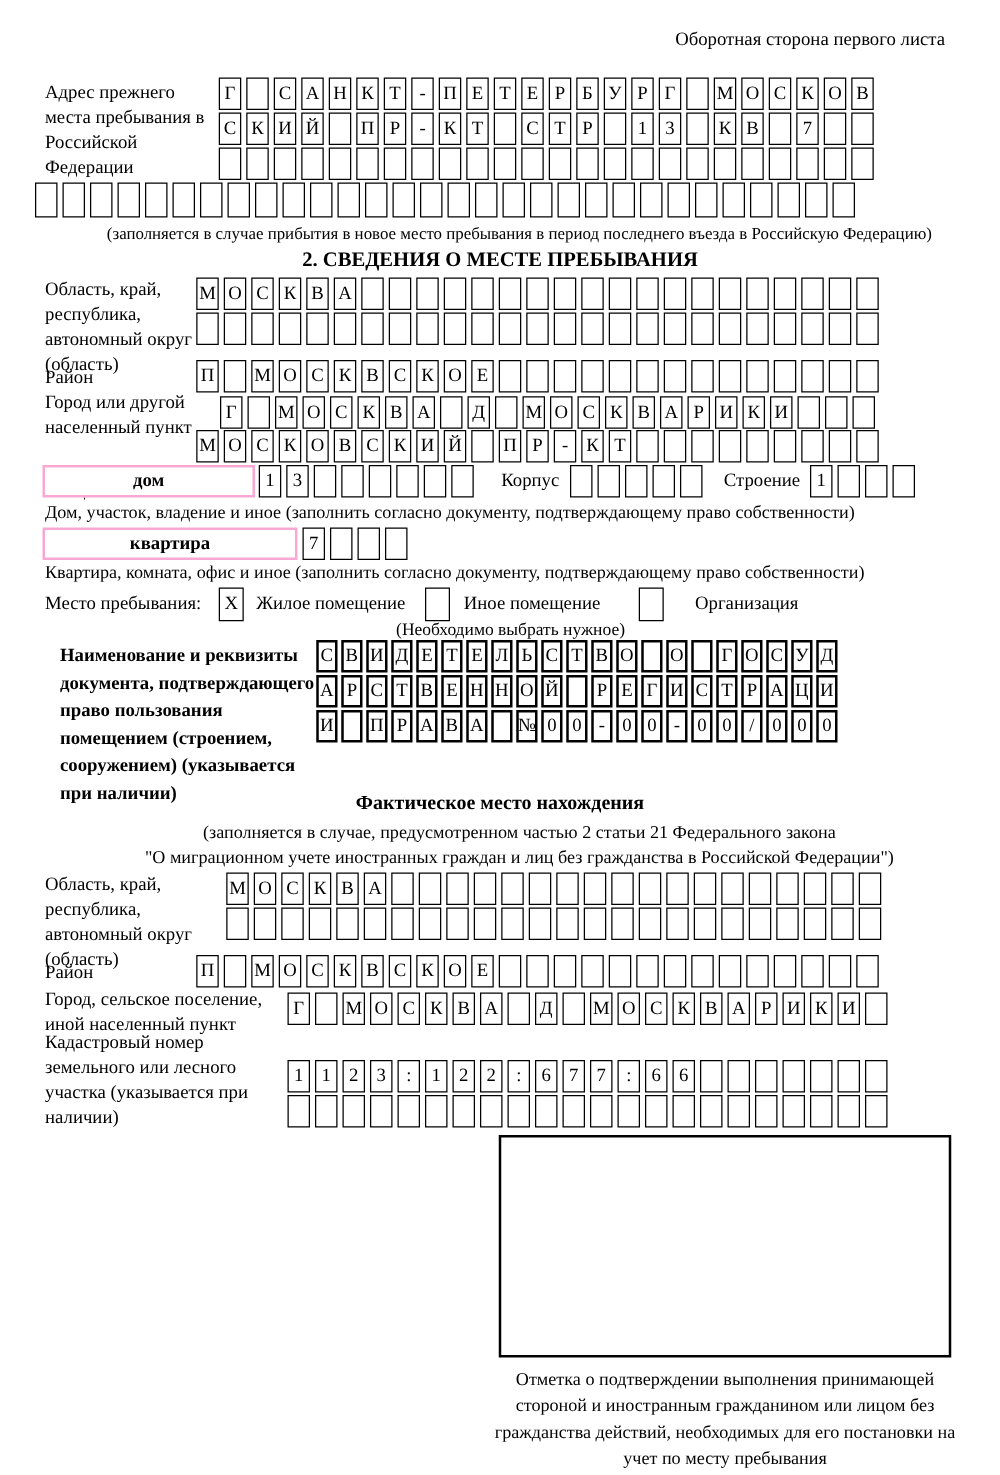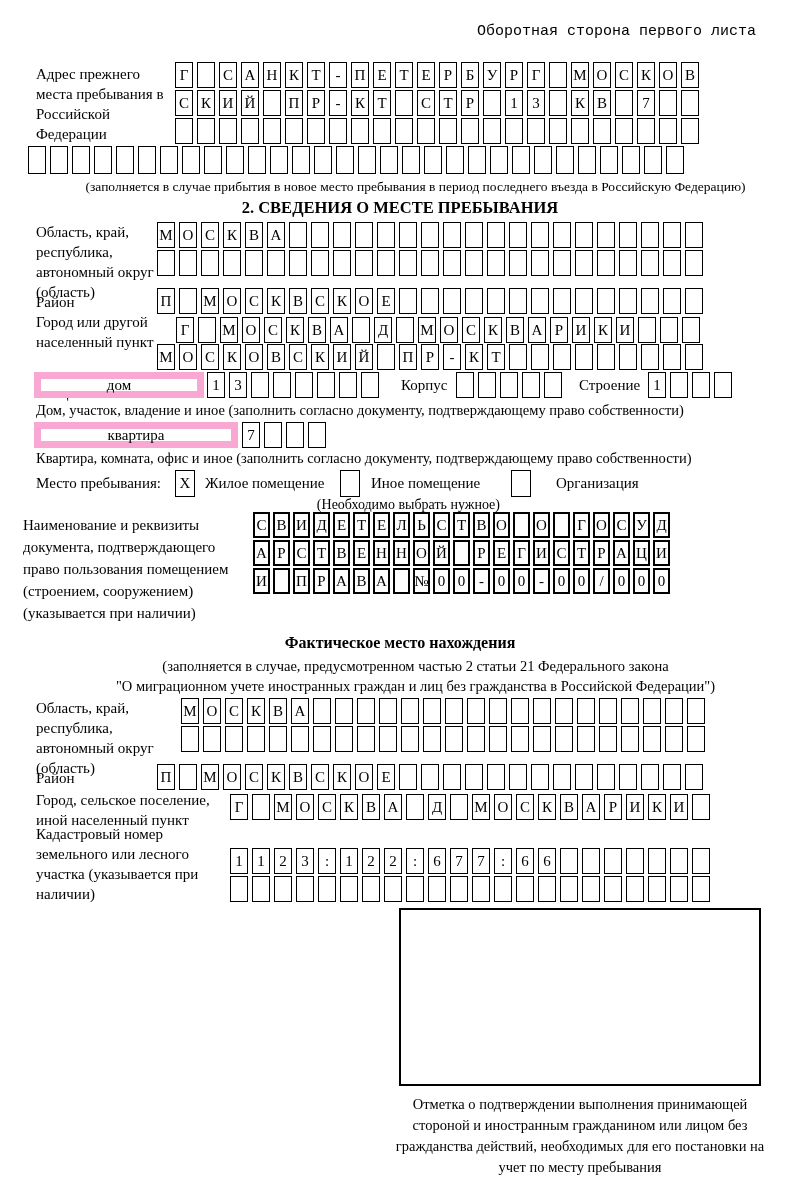--- a/index.html
+++ b/index.html
@@ -14,37 +14,37 @@
   .cap { font-size:13.5px; line-height:17px; }
   .cellrow { display:flex; }
   .c {
     width:18px; height:26px; border:1px solid #000; margin-right:4px;
     display:flex; align-items:center; justify-content:center;
     font-size:15px; flex:0 0 auto; background:#fff;
   }
   .tall .c { height:28px; }
   .thick .c { border-width:2px; width:17px; height:26px; margin-right:3px; }
   .widebox {
-    border:7px solid #f9a8d4; height:26px; display:flex;
-    align-items:center; justify-content:center; font-size:15px; background:#fff;
+    border:2px solid #f9a8d4; height:26px; display:flex;
+    align-items:center; justify-content:center; font-size:15px; background:#fff;font-weight:bold;
   }
   .chk {
     width:20px; height:27px; border:1px solid #000; display:flex;
     align-items:center; justify-content:center; font-size:15px; background:#fff;
   }
   .title { font-weight:bold; font-size:16.5px; text-align:center; width:800px; }
   .center { text-align:center; width:800px;padding-left:31px; }
   .stampbox { border:2px solid #000; background:#fff; }
 </style>
 </head>
 <body>
 
 <div id="page">
 
-  <div class="abs lbl" style="top:22px; left:0; width:756px; text-align:right;font-family:Liberation Mono, monospace;">Оборотная сторона первого листа</div>
+  <div class="abs lbl" style="top:22px; left:0; width:756px; text-align:right;">Оборотная сторона первого листа</div>
 
   <div class="abs lbl" style="top:64px; left:36px; width:142px;">Адрес прежнего места пребывания в Российской Федерации</div>
   <div class="abs cellrow" style="top:62px; left:175px;">
       <span class="c">Г</span>
       <span class="c"></span>
       <span class="c">С</span>
       <span class="c">А</span>
       <span class="c">Н</span>
       <span class="c">К</span>
       <span class="c">Т</span>
@@ -337,21 +337,21 @@
     <span class="abs lbl" style="top:3px; left:36px;">Место пребывания:</span>
     <span class="abs chk" style="top:0; left:175px;">X</span>
     <span class="abs lbl" style="top:3px; left:205px;">Жилое помещение</span>
     <span class="abs chk" style="top:0; left:340px;"></span>
     <span class="abs lbl" style="top:3px; left:371px;">Иное помещение</span>
     <span class="abs chk" style="top:0; left:511px;"></span>
     <span class="abs lbl" style="top:3px; left:556px;">Организация</span>
   </div>
   <div class="abs cap" style="top:496px; left:180px; width:320px; text-align:right; font-size:14px;">(Необходимо выбрать нужное)</div>
 
-  <div class="abs lbl" style="top:514px; left:23px; width:214px; line-height:22px;">Наименование и реквизиты документа, подтверждающего право пользования помещением (строением, сооружением) (указывается при наличии)</div>
+  <div class="abs lbl" style="top:514px; left:48px; width:214px; line-height:22px;font-weight:bold;">Наименование и реквизиты документа, подтверждающего право пользования помещением (строением, сооружением) (указывается при наличии)</div>
   <div class="abs cellrow thick" style="top:512px; left:253px;">
       <span class="c">С</span>
       <span class="c">В</span>
       <span class="c">И</span>
       <span class="c">Д</span>
       <span class="c">Е</span>
       <span class="c">Т</span>
       <span class="c">Е</span>
       <span class="c">Л</span>
       <span class="c">Ь</span>

